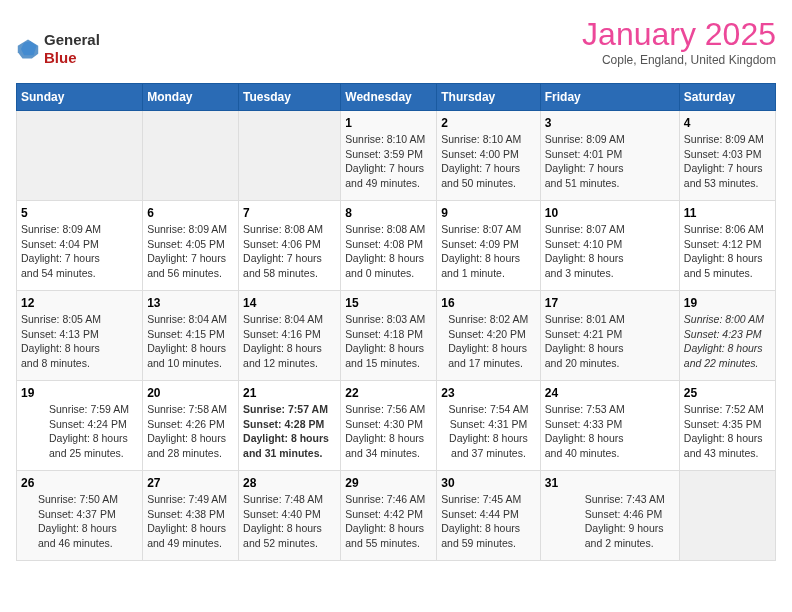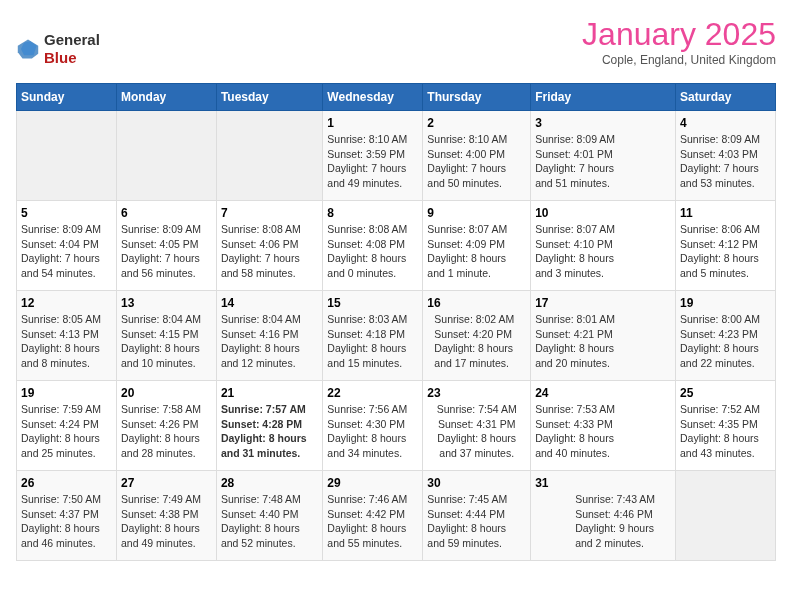--- a/index.html
+++ b/index.html
@@ -239,30 +239,30 @@
         </td>
         <td>
           <span class="day-number">17</span>
           <div class="day-info" style="white-space: pre-line;">Sunrise: 8:01 AM
 Sunset: 4:21 PM
 Daylight: 8 hours
 and 20 minutes.</div>
         </td>
         <td>
           <span class="day-number">19</span>
-          <div class="day-info" style="white-space: pre-line;">Sunrise: 8:00 AM
+          <div class="day-info" style="white-space: pre-line; font-style: italic;">Sunrise: 8:00 AM
 Sunset: 4:23 PM
 Daylight: 8 hours
 and 22 minutes.</div>
         </td>
       </tr>
       <tr>
         <td>
           <span class="day-number">19</span>
-          <div class="day-info" style="white-space: pre-line;">Sunrise: 7:59 AM
+          <div class="day-info" style="white-space: pre-line; margin-left: 28px;">Sunrise: 7:59 AM
 Sunset: 4:24 PM
 Daylight: 8 hours
 and 25 minutes.</div>
         </td>
         <td>
           <span class="day-number">20</span>
           <div class="day-info" style="white-space: pre-line;">Sunrise: 7:58 AM
 Sunset: 4:26 PM
 Daylight: 8 hours
 and 28 minutes.</div>
@@ -299,21 +299,21 @@
           <span class="day-number">25</span>
           <div class="day-info" style="white-space: pre-line;">Sunrise: 7:52 AM
 Sunset: 4:35 PM
 Daylight: 8 hours
 and 43 minutes.</div>
         </td>
       </tr>
       <tr>
         <td>
           <span class="day-number">26</span>
-          <div class="day-info" style="white-space: pre-line;">Sunrise: 7:50 AM
+          <div class="day-info" style="white-space: pre-line; margin-left: 17px;">Sunrise: 7:50 AM
 Sunset: 4:37 PM
 Daylight: 8 hours
 and 46 minutes.</div>
         </td>
         <td>
           <span class="day-number">27</span>
           <div class="day-info" style="white-space: pre-line;">Sunrise: 7:49 AM
 Sunset: 4:38 PM
 Daylight: 8 hours
 and 49 minutes.</div>

